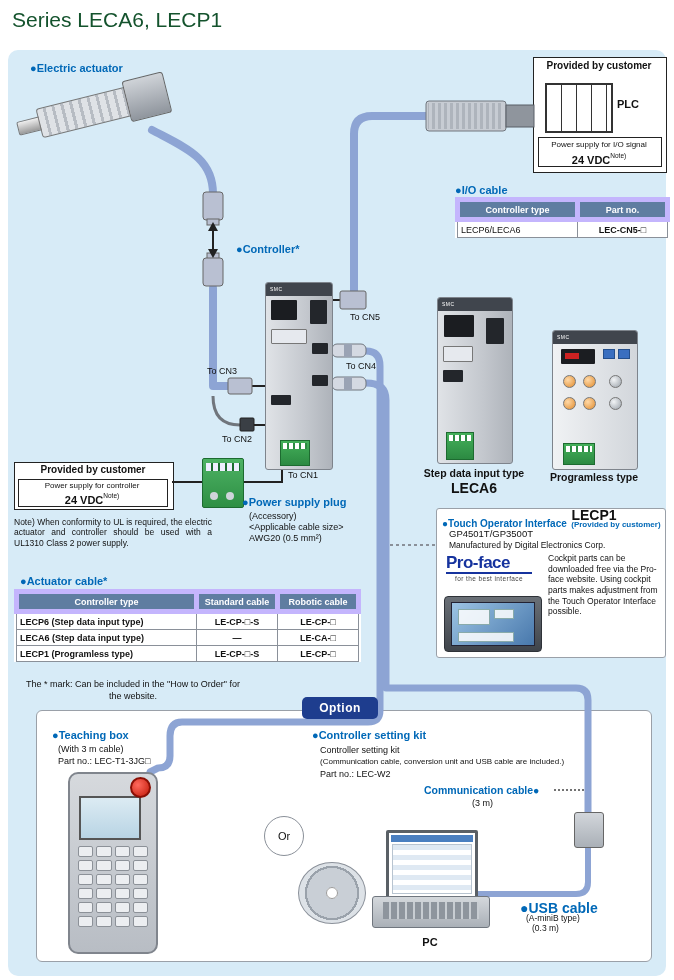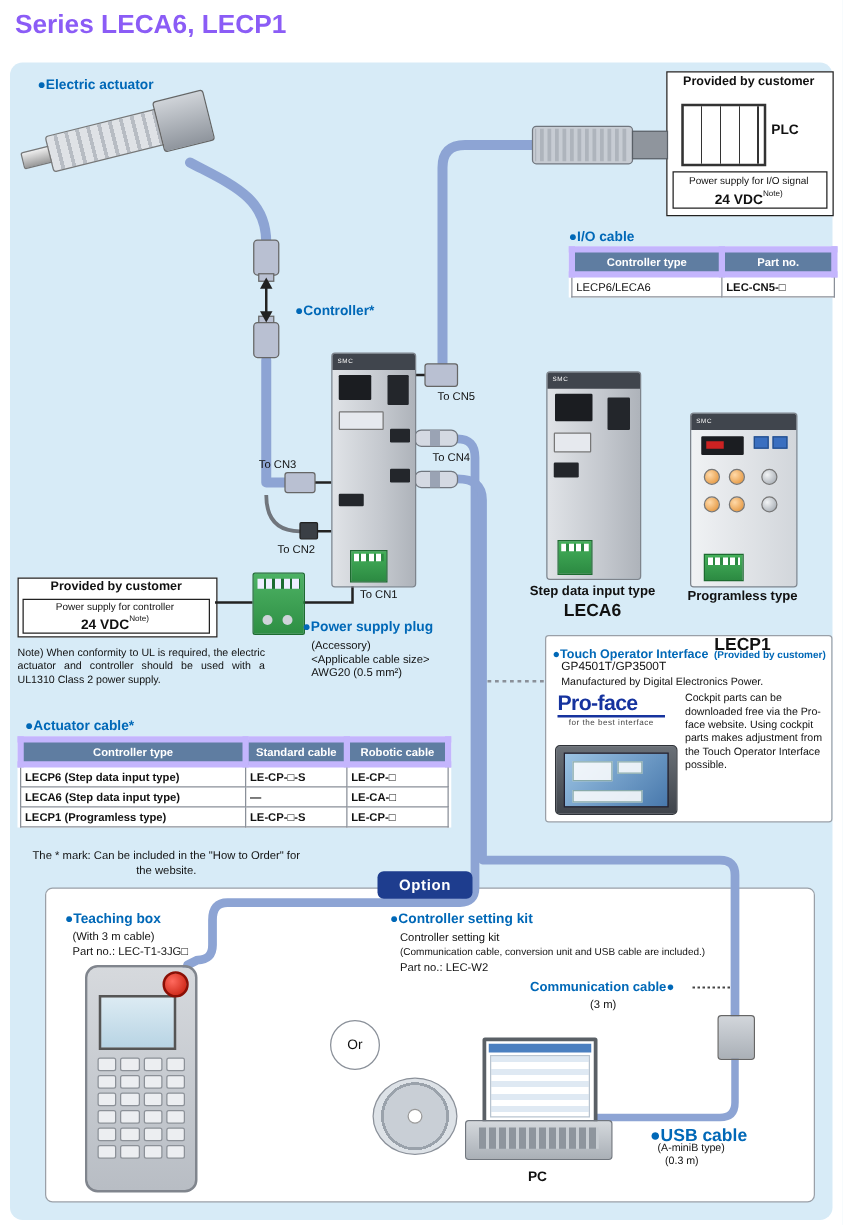--- a/index.html
+++ b/index.html
@@ -11,21 +11,21 @@
   .b{font-weight:bold}
   .s9{font-size:9px}.s85{font-size:8.5px}.s8{font-size:8px}.s10{font-size:10px}
   .nw{white-space:nowrap}
   .ctr{text-align:center}
   .whitebox{background:#fff;border:1px solid #222}
   .innerbox{background:#fff;border:1px solid #222}
   .graybox{background:#fff;border:1px solid #9aa0a8;border-radius:6px}
   table.spec{border-collapse:collapse;background:#fff;table-layout:fixed}
   table.spec th{background:#5f7da1;color:#fff;font-weight:bold;font-size:9px;border:5px solid #c4b5fd;padding:1px 2px;height:13px}
   table.spec td{border:1px solid #8a9099;font-size:9px;padding:1px 3px;background:#fff;height:13px}
-  table.spec td.part{font-weight:bold;text-align:left;white-space:nowrap}
+  table.spec td.part{font-weight:bold;text-align:center;white-space:nowrap}
   table.spec td.type{font-weight:bold;white-space:nowrap}
   .device{background:linear-gradient(90deg,#e0e3e7 0%,#c4c8ce 60%,#aeb3ba 100%);border:1px solid #7e848c;border-radius:3px}
   .lecp1bg{background:linear-gradient(90deg,#f0f2f4,#d2d6db)}
   .dev-top{position:absolute;left:0;top:0;right:0;height:13px;background:#40454d;border-radius:2px 2px 0 0;color:#fff;font-size:5px;line-height:13px;padding-left:4px;letter-spacing:.5px}
   .dev-screen{position:absolute;background:#1b1d21;border-radius:1px}
   .dev-port{position:absolute;background:#23262b;border-radius:1px}
   .dev-port.light{background:#e6e9ee;border:1px solid #777}
   .dev-green{position:absolute;background:linear-gradient(#44b05a,#2c8a42);border:1px solid #1d6b30}
   .dev-green:before{content:"";position:absolute;left:2px;top:2px;right:2px;height:6px;background:repeating-linear-gradient(90deg,#fff 0 4px,#2c8a42 4px 6px)}
   .knob{position:absolute;width:11px;height:11px;border-radius:50%;border:1px solid #777;background:radial-gradient(circle at 35% 35%,#ffd9a8,#e08b2d)}
@@ -55,21 +55,21 @@
   .pc-base:before{content:"";position:absolute;left:10px;right:10px;top:5px;bottom:8px;background:repeating-linear-gradient(90deg,#8e959d 0 6px,#c8cdd2 6px 8px)}
   .cd{border-radius:50%;background:radial-gradient(circle,#ffffff 0 13%,#c9cfd6 13% 56%,#9aa2ab 56% 61%,#dde2e7 61% 80%,#b4bbc3 80% 100%);border:1px solid #8a9099}
   .cd-hole{position:absolute;left:50%;top:50%;width:10px;height:10px;margin:-6px 0 0 -6px;border-radius:50%;background:#fff;border:1px solid #999}
   .portlbl{font-size:9px;white-space:nowrap}
 </style>
 </head>
 <body>
 
 <div id="page">
 
-  <div class="abs" style="left:12px;top:8px;font-size:21px;font-weight:bold;color:#8b5cf6">Series LECA6, LECP1</div>
+  <div class="abs" style="left:12px;top:8px;font-size:21px;font-weight:normal;color:#14532d">Series LECA6, LECP1</div>
 
   <div class="abs panel" style="left:8px;top:50px;width:658px;height:926px"></div>
 
   <div class="abs whitebox" style="left:533px;top:57px;width:132px;height:114px"></div>
   <div class="abs innerbox" style="left:538px;top:137px;width:122px;height:28px"></div>
   <div class="abs whitebox" style="left:14px;top:462px;width:158px;height:46px"></div>
   <div class="abs innerbox" style="left:18px;top:479px;width:148px;height:26px"></div>
   <div class="abs graybox" style="left:436px;top:508px;width:228px;height:148px;border-radius:3px"></div>
   <div class="abs graybox" style="left:36px;top:710px;width:614px;height:250px"></div>
 
@@ -248,21 +248,21 @@
     <div class="dev-green" style="left:10px;bottom:4px;width:30px;height:20px"></div>
   </div>
   <div class="abs ctr b nw" style="left:544px;top:471px;width:100px;font-size:10.5px">Programless type</div>
   <div class="abs ctr b" style="left:544px;top:507px;width:100px;font-size:14px">LECP1</div>
 
   <div class="abs nw" style="left:442px;top:513px">
     <span class="lbl" style="font-size:10px">●Touch Operator Interface</span>
     <span style="font-size:8px;color:#0068b7;font-weight:bold">(Provided by customer)</span>
   </div>
   <div class="abs nw" style="left:449px;top:528px;font-size:9.5px">GP4501T/GP3500T</div>
-  <div class="abs nw s85" style="left:449px;top:540px">Manufactured by Digital Electronics Power.</div>
+  <div class="abs nw s85" style="left:449px;top:540px">Manufactured by Digital Electronics Corp.</div>
   <div class="abs s85" style="left:548px;top:553px;width:110px;line-height:1.25">Cockpit parts can be downloaded free via the Pro-face website. Using cockpit parts makes adjustment from the Touch Operator Interface possible.</div>
   <div class="abs" style="left:446px;top:554px;width:96px">
     <div class="proface">Pro-face</div>
     <div class="proface-rule"></div>
     <div class="proface-tag">for the best interface</div>
   </div>
   <div class="abs tpanel" style="left:444px;top:596px;width:96px;height:54px">
     <div class="tscreen"></div>
     <div class="twidget" style="left:13px;top:12px;width:30px;height:14px"></div>
     <div class="twidget" style="left:49px;top:12px;width:18px;height:8px"></div>

